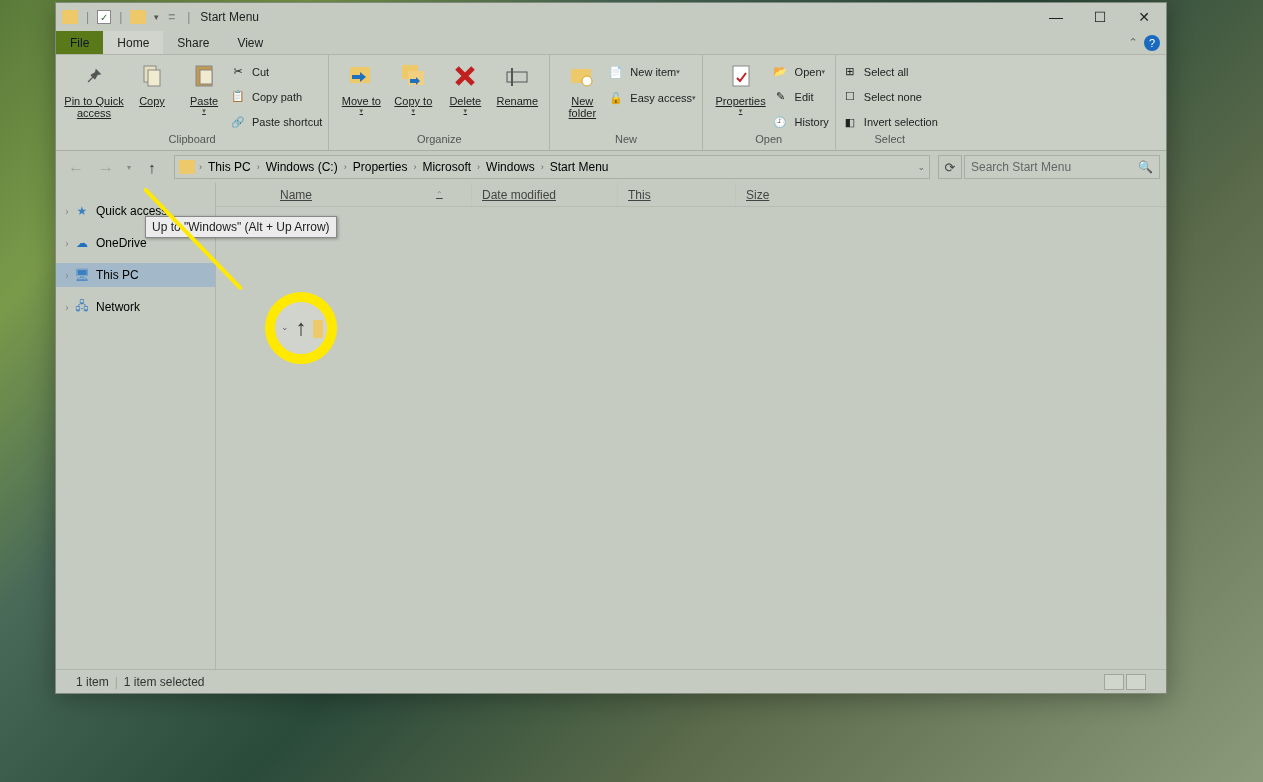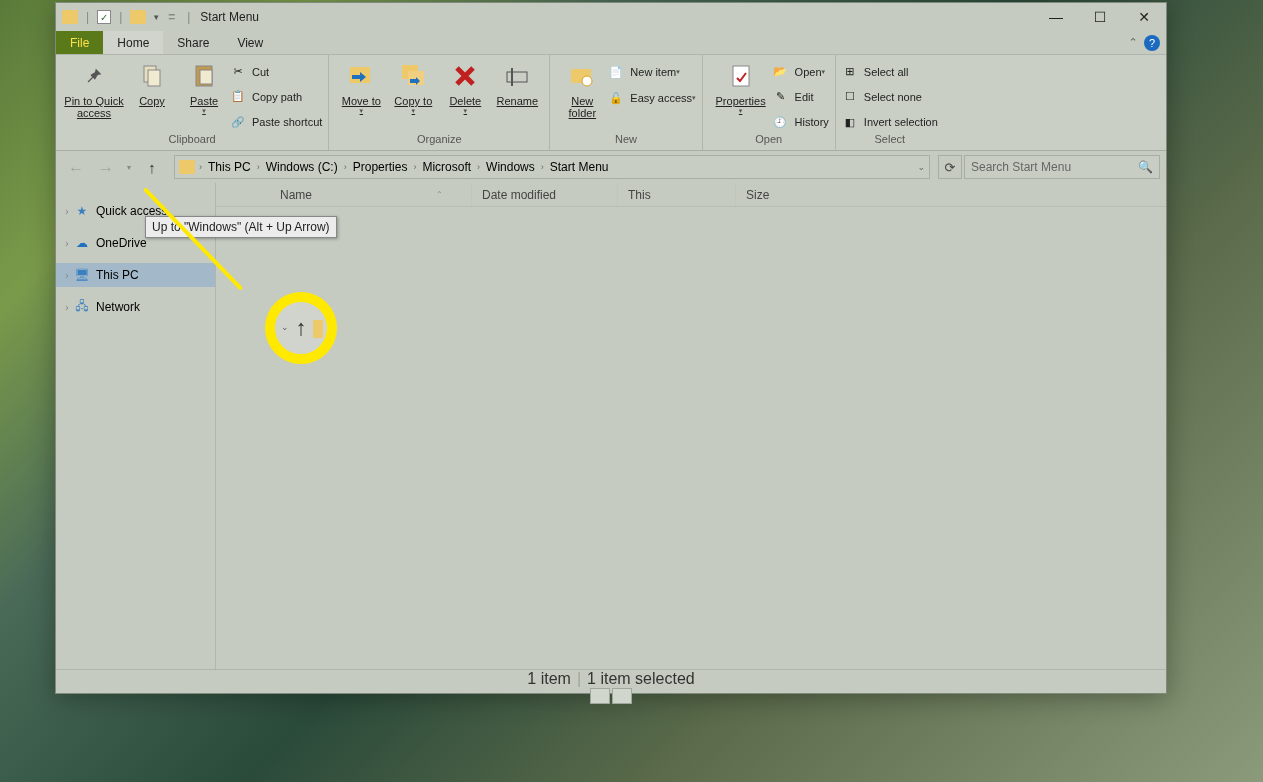--- a/index.html
+++ b/index.html
@@ -38,21 +38,21 @@
     align-items: stretch;
     border-bottom: 1px solid #b0b6ac;
   }
   .menubar .tab {
     padding: 4px 14px;
     font-size: 12px;
     color: #222;
     display: flex;
     align-items: center;
   }
-  .menubar .tab.file { background: #5a7a1a; color: #fde047; }
+  .menubar .tab.file { background: #5a7a1a; color: #0f172a; }
   .menubar .tab.active { background: #d0d4cc; }
   .menubar .spacer { flex: 1; }
   .menubar .collapse { width: 14px; color:#666; font-size:11px; display:flex; align-items:center; justify-content:center; padding-right:4px; }
   .menubar .help { width: 16px; height: 16px; border-radius: 50%; background:#1a6ac0; color:#fff; font-size:11px; display:flex; align-items:center; justify-content:center; margin:4px 6px 0 2px; }
   .ribbon {
     height: 96px;
     display: flex;
     border-bottom: 1px solid #a8aea4;
     background: #c9cfc5;
   }
@@ -108,40 +108,39 @@
   .sidebar {
     width: 160px; border-right:1px solid #b0b6ac; padding-top: 16px;
   }
   .tree-item { display:flex; align-items:center; height: 24px; font-size:12px; padding-left:4px; cursor:default; }
   .tree-item .expander { width:14px; color:#888; font-size:10px; text-align:center; }
   .tree-item .ticon { width:16px; height:16px; margin-right:6px; display:flex; align-items:center; justify-content:center; }
   .tree-item.selected { background:#a3b8c9; }
   .tree-gap { height: 8px; }
   .content { flex:1; display:flex; flex-direction:column; position:relative; }
   .columns { height:24px; display:flex; align-items:center; border-bottom:1px solid #b8beb4; font-size:12px; color:#444; }
-  .col { padding-left:10px; border-right:1px solid #c0c6bc; height:100%; display:flex; align-items:center; }
+  .col { padding-left:10px; border-right:1px solid #c0c6bc; height:100%; display:flex; align-items:center;text-decoration:underline; }
   .col.name { width: 256px; }
   .col.date { width: 146px; }
   .col.type { width: 118px; }
   .col.size { width: 72px; border-right:none; }
   .col .sort-caret { font-size:8px; color:#888; margin-left:124px; }
   .row { display:flex; align-items:center; height:24px; font-size:12px; }
   .row.selected { background:#a8b0a4; }
   .row .cb { width:14px; height:14px; border:1px solid #888; background:#fff; margin-left:8px; margin-right:6px; display:flex; align-items:center; justify-content:center; color:#333; font-size:10px; }
   .row .ficon { width:16px; height:14px; background:#edc96a; border-radius:1px; margin-right:6px; }
   .row .cell { padding-left:10px; }
   .row .cell.name { width:256px; padding-left:4px; display:flex; align-items:center; }
   .row .cell.date { width:146px; }
   .row .cell.type { width:118px; }
   .row .cell.size { width:72px; }
   .statusbar {
     height: 24px; border-top: 1px solid #b0b6ac; display:flex; align-items:center;
-    font-size:16px; color:#333; padding:0 8px;
+    font-size:12px; color:#333; padding:0 20px;
     justify-content: space-between;
-    flex-direction: column;
   }
   .statusbar .left { display:flex; gap:6px; align-items:center; }
   .statusbar .divider { color:#a0a69c; }
   .statusbar .view-btns { display:flex; gap:2px; }
   .statusbar .vb { width:20px; height:16px; border:1px solid #a0a69c; background:#d0d6cc; }
 
   .tooltip {
     position: absolute;
     left: 145px; top: 216px;
     background: #ececec; border:1px solid #888;

